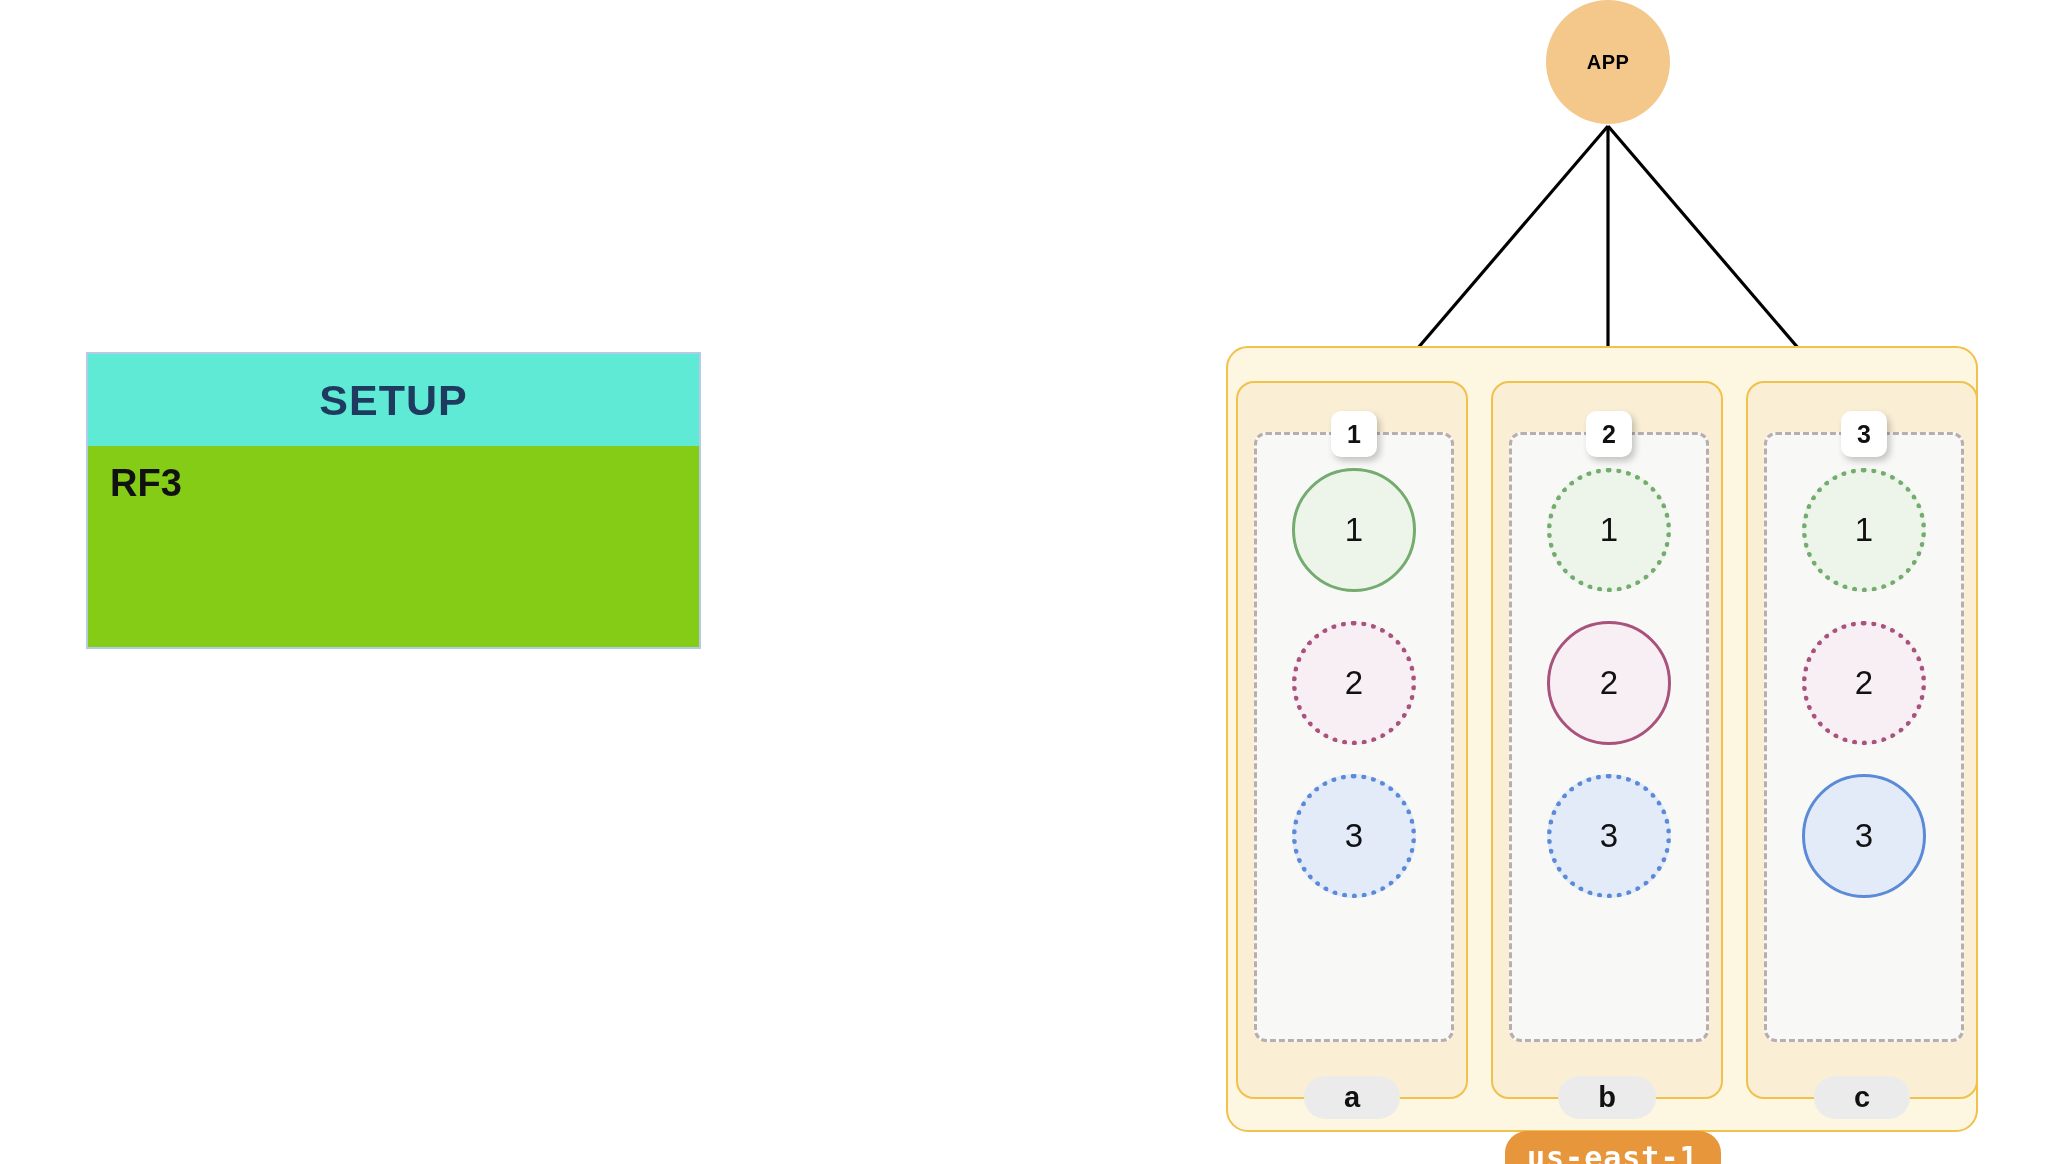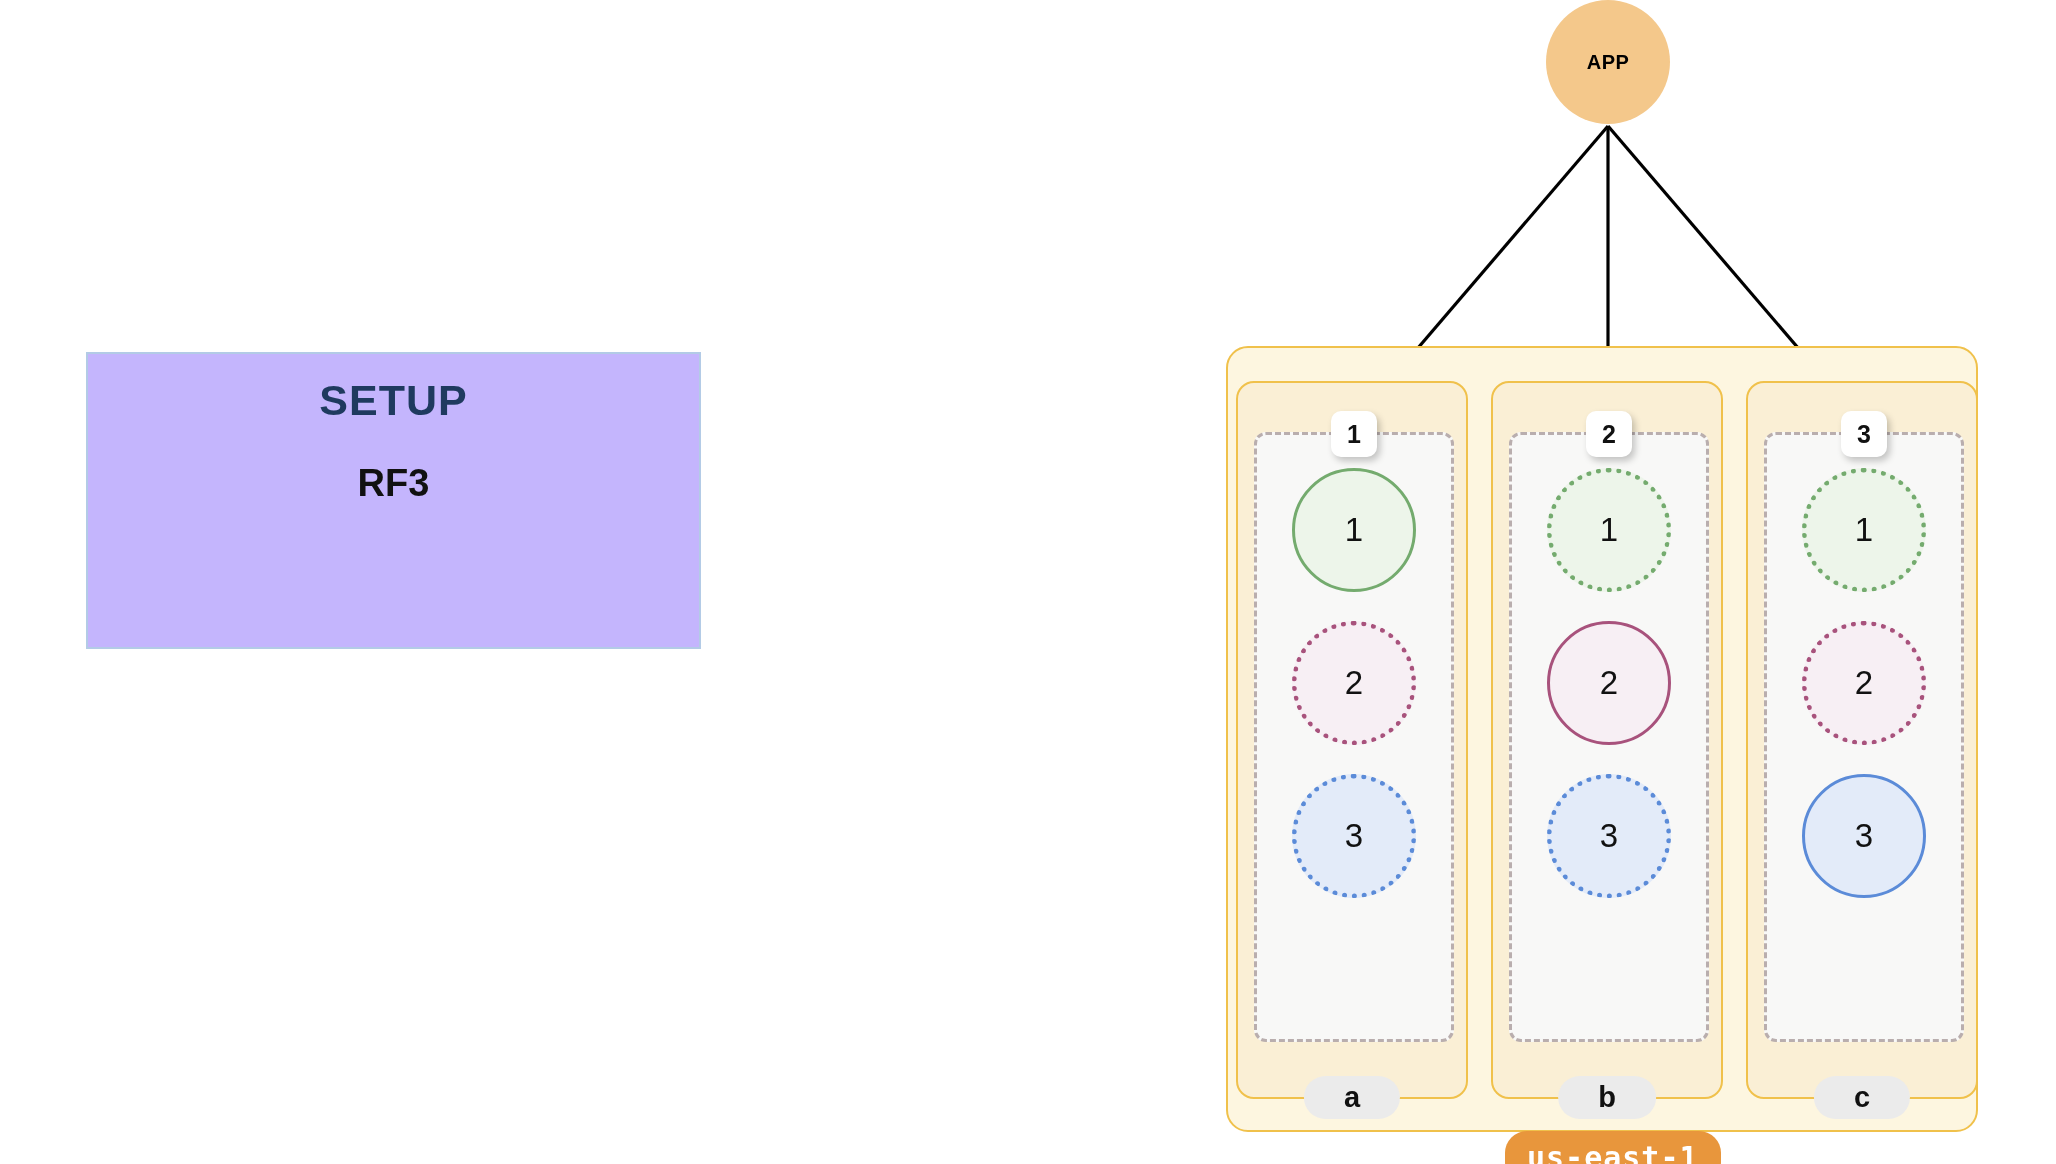--- a/index.html
+++ b/index.html
@@ -10,28 +10,28 @@
   }
   #stage{position:absolute;left:0;top:0;width:2056px;height:1164px;}
 
   
   .setup-panel{
     position:absolute;left:86px;top:352px;width:615px;height:297px;
     border:2px solid #b3cbe6;background:#ffffff;box-sizing:border-box;
   }
   .setup-header{
     height:92px;display:flex;align-items:center;justify-content:center;
-    background:#c4b5fd;
+    background:#5eead4;
   }
   .setup-title{
     font-size:43px;font-weight:bold;color:#1f3a5f;letter-spacing:1px;
   }
   .setup-body{
-    background:#c4b5fd;height:calc(100% - 92px);
-    padding:12px 22px 0 22px;box-sizing:border-box;text-align:center;
+    background:#84cc16;height:calc(100% - 92px);
+    padding:12px 22px 0 22px;box-sizing:border-box;
   }
   .setup-line{
     font-size:38px;color:#111111;line-height:1.33;white-space:nowrap;
   }
   .setup-line b{font-weight:bold;}
 
   
   .app-node{
     position:absolute;left:1546px;top:0px;width:124px;height:124px;
     border-radius:50%;background:#f4c88b;

